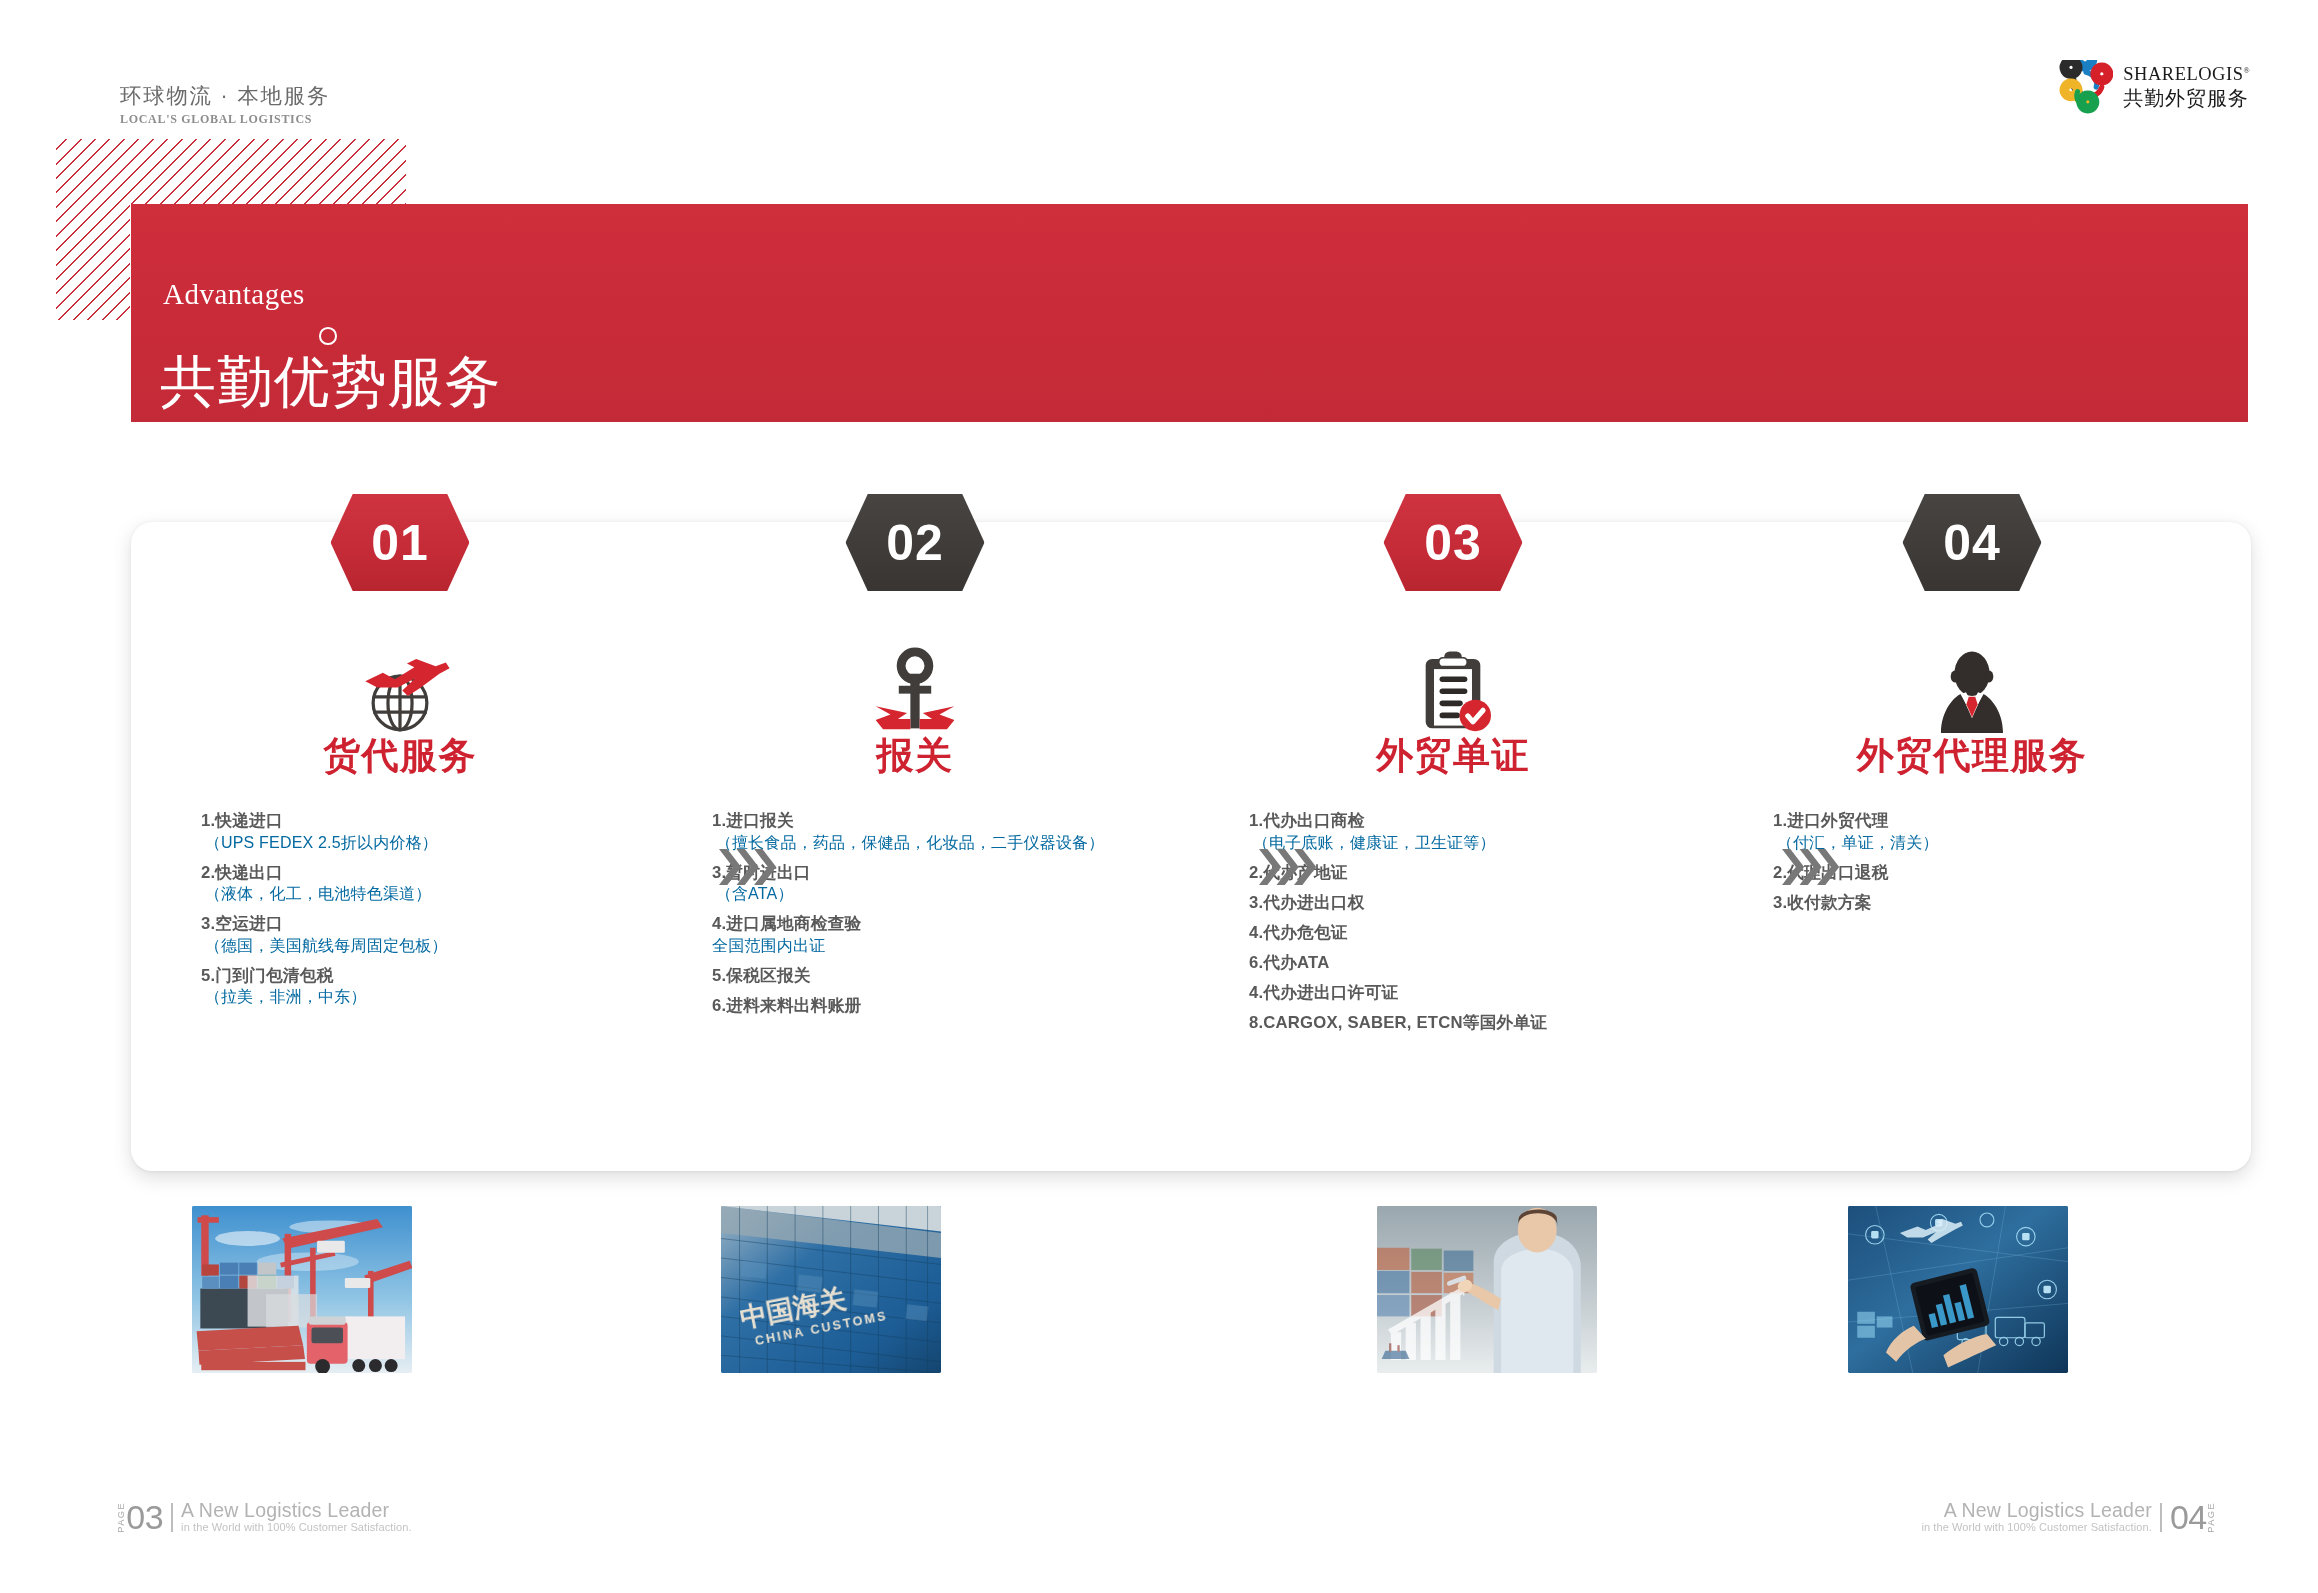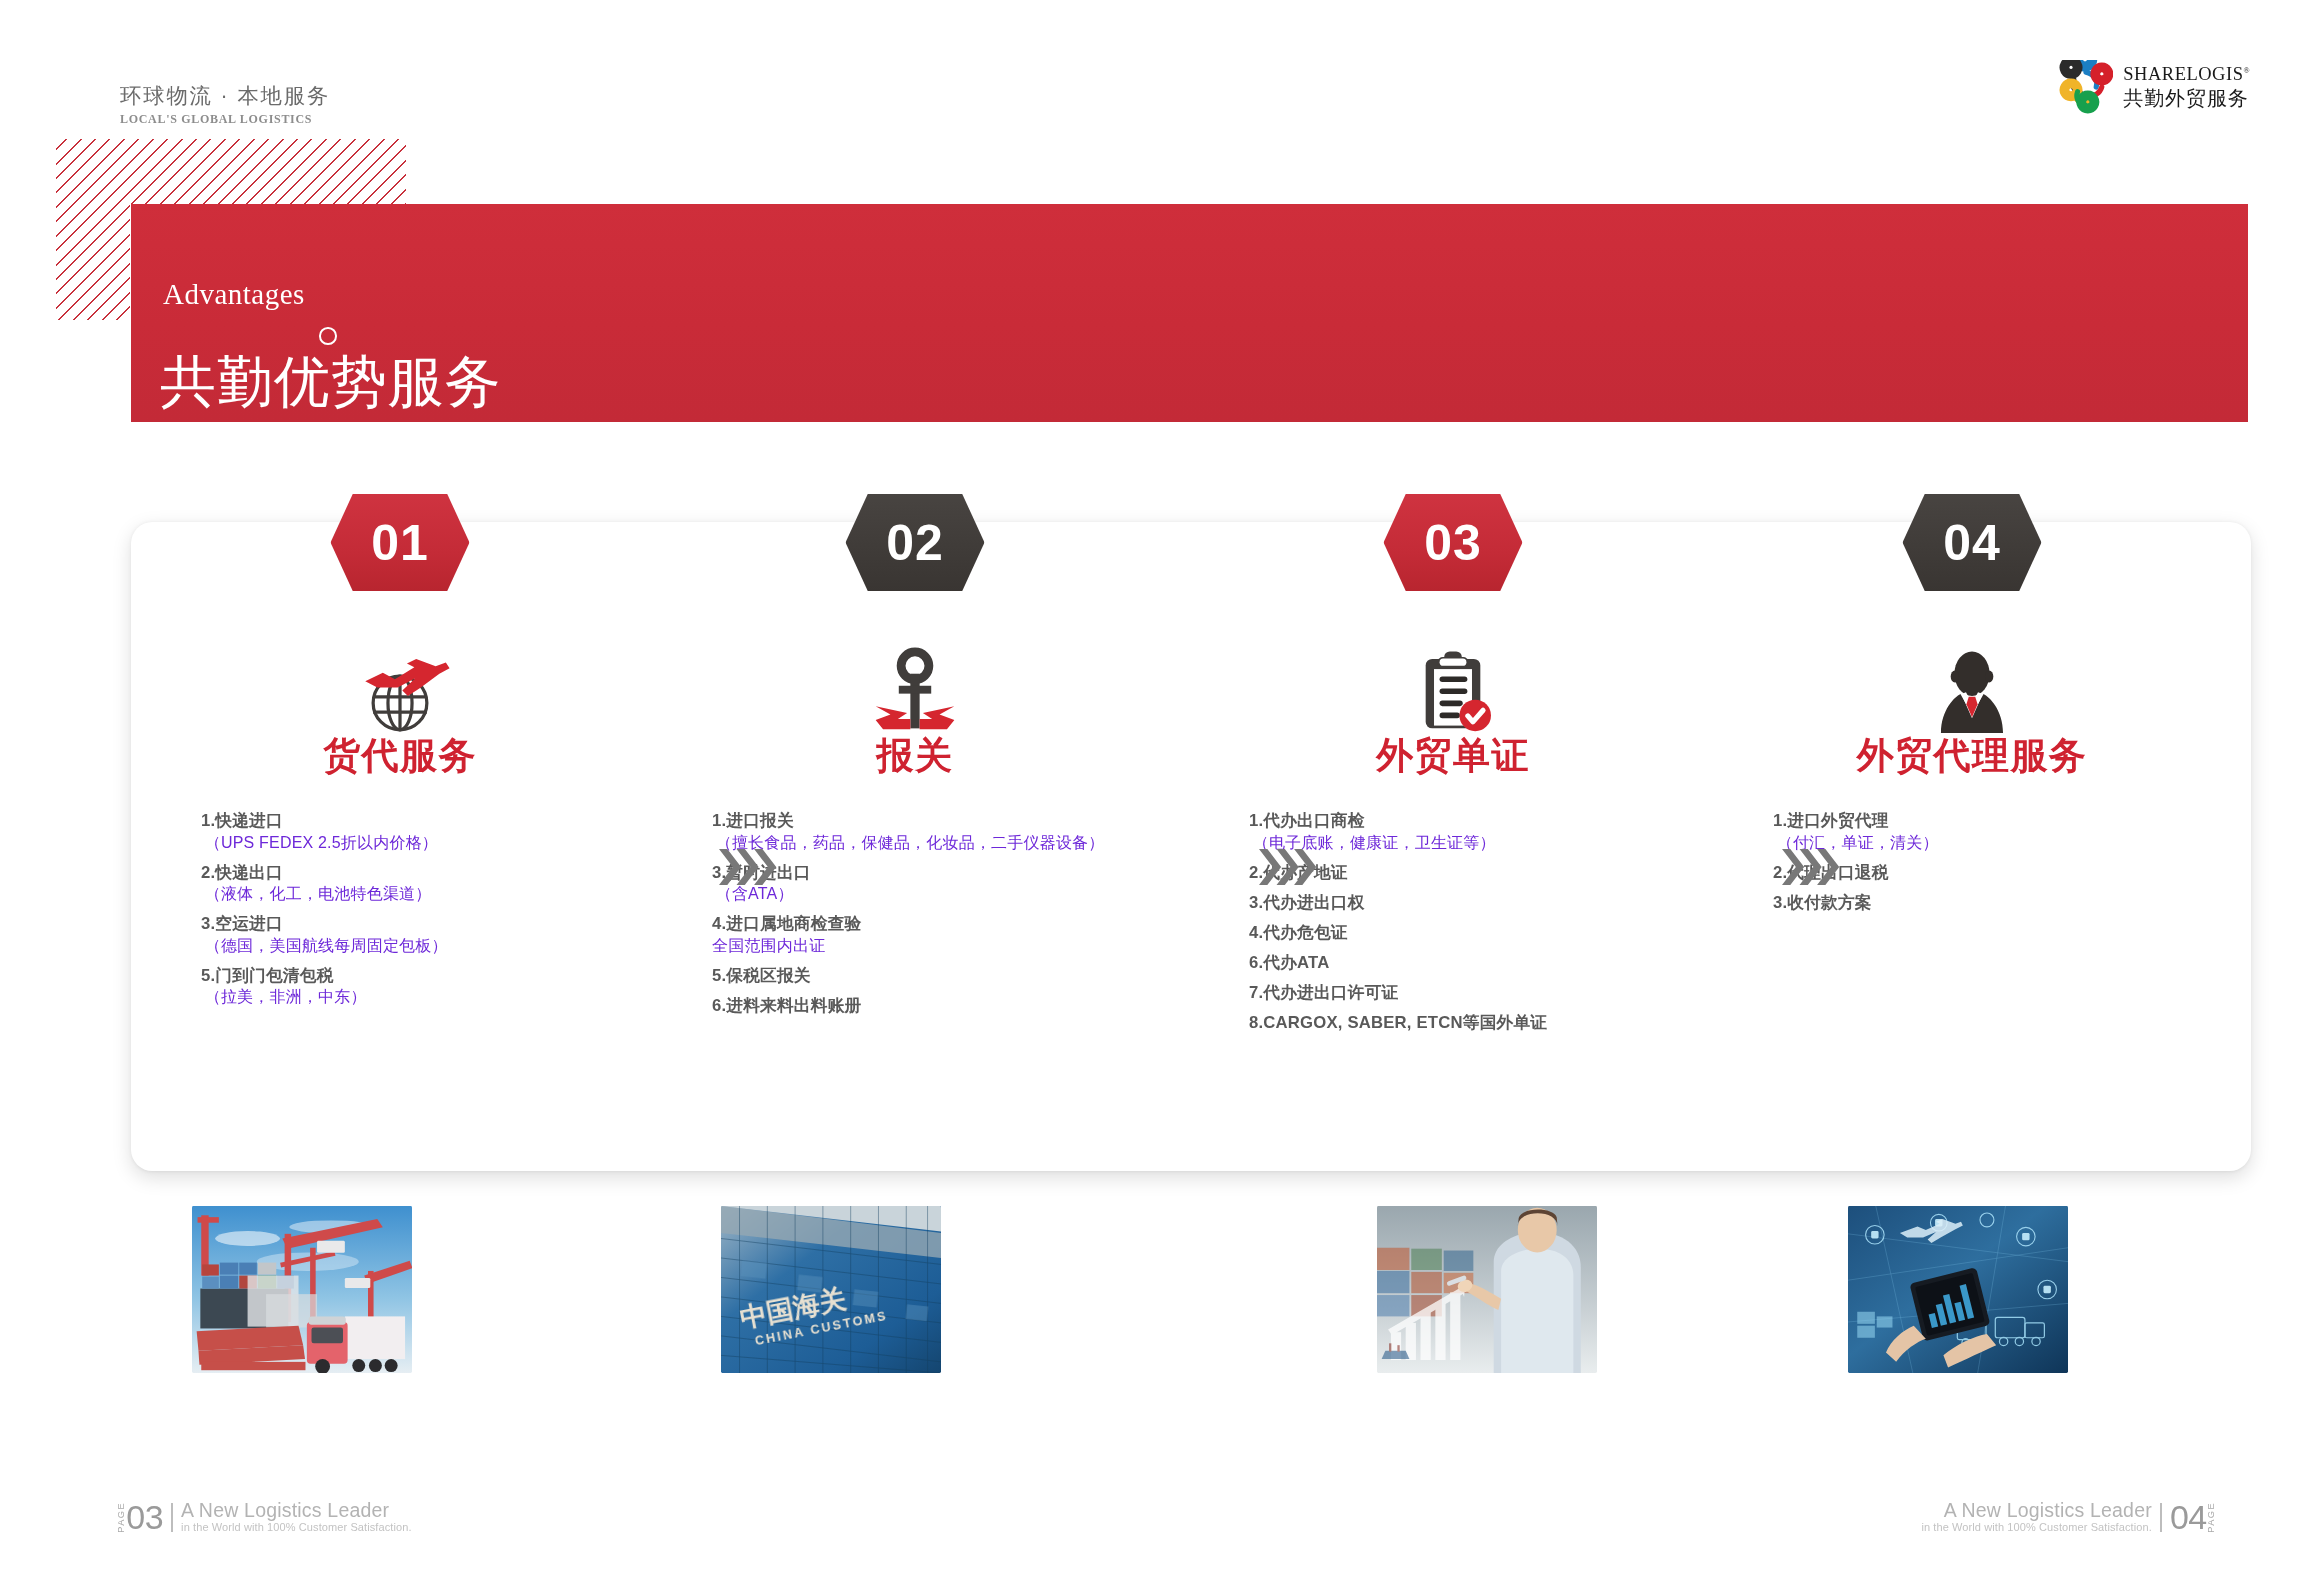--- a/index.html
+++ b/index.html
@@ -70,21 +70,21 @@
 
   
   .col-list { position: absolute; top: 288px; left: 0; width: 100%; padding: 0 28px; }
   .col.c0 .col-list { padding-left: 56px; padding-right: 14px; }
   .col.c1 .col-list { padding-left: 52px; padding-right: 4.6px; }
   .col.c2 .col-list { padding-left: 51px; padding-right: 4.6px; }
   .col.c3 .col-list { padding-left: 56px; padding-right: 14px; }
 
   .li { margin-bottom: 8.3px; }
   .li-main { font-size: 16.7px; font-weight: 700; color: #595959; line-height: 1.3; letter-spacing: 0.2px; }
-  .li-sub  { font-size: 16px; font-weight: 400; color: #6d28d9; line-height: 1.35; letter-spacing: 0.2px; }
+  .li-sub  { font-size: 16px; font-weight: 400; color: #0369a1; line-height: 1.35; letter-spacing: 0.2px; }
   .li-sub.indent { padding-left: 3.7px; }
 
   
   .chev { position: absolute; top: 327px; display: flex; gap: 4.6px; }
   .chev.a { left: 588px; }
   .chev.b { left: 1128px; }
   .chev.c { left: 1651px; }
   .chev svg { display: block; }
 
   
@@ -268,21 +268,21 @@
       <div class="li">
         <div class="li-main">3.代办进出口权</div>
       </div>
       <div class="li">
         <div class="li-main">4.代办危包证</div>
       </div>
       <div class="li">
         <div class="li-main">6.代办ATA</div>
       </div>
       <div class="li">
-        <div class="li-main">7.代办进出口许可证</div>
+        <div class="li-main">4.代办进出口许可证</div>
       </div>
       <div class="li">
         <div class="li-main">8.CARGOX, SABER, ETCN等国外单证</div>
       </div>
     </div>
   </div>
 
   <div class="col c3">
     <div class="hexwrap">
       <div class="hex dark">

